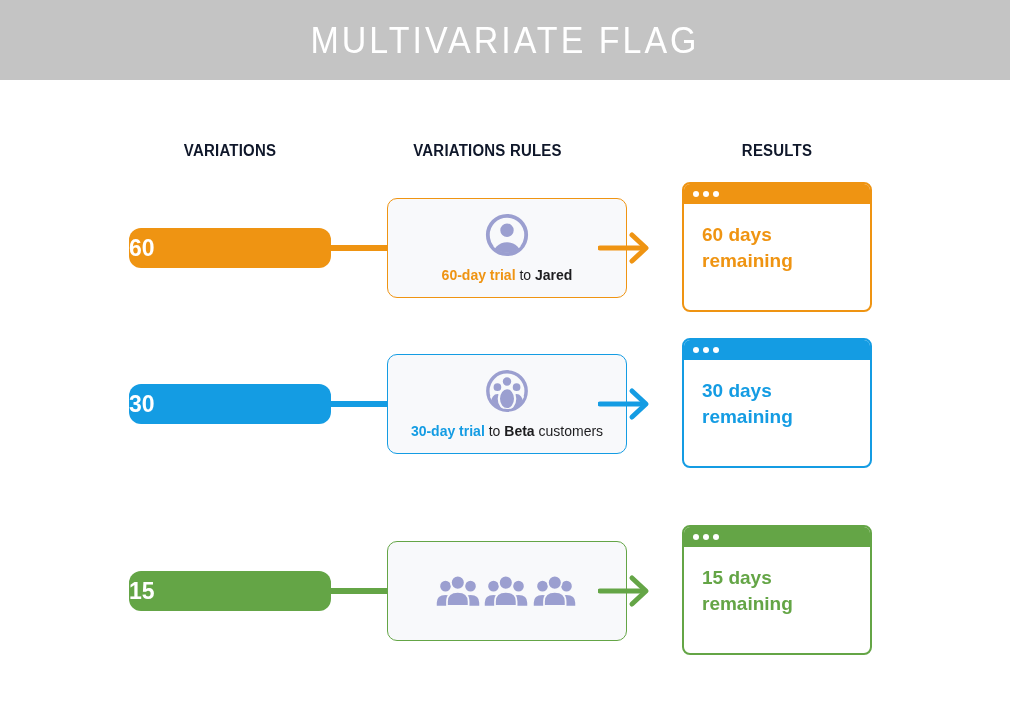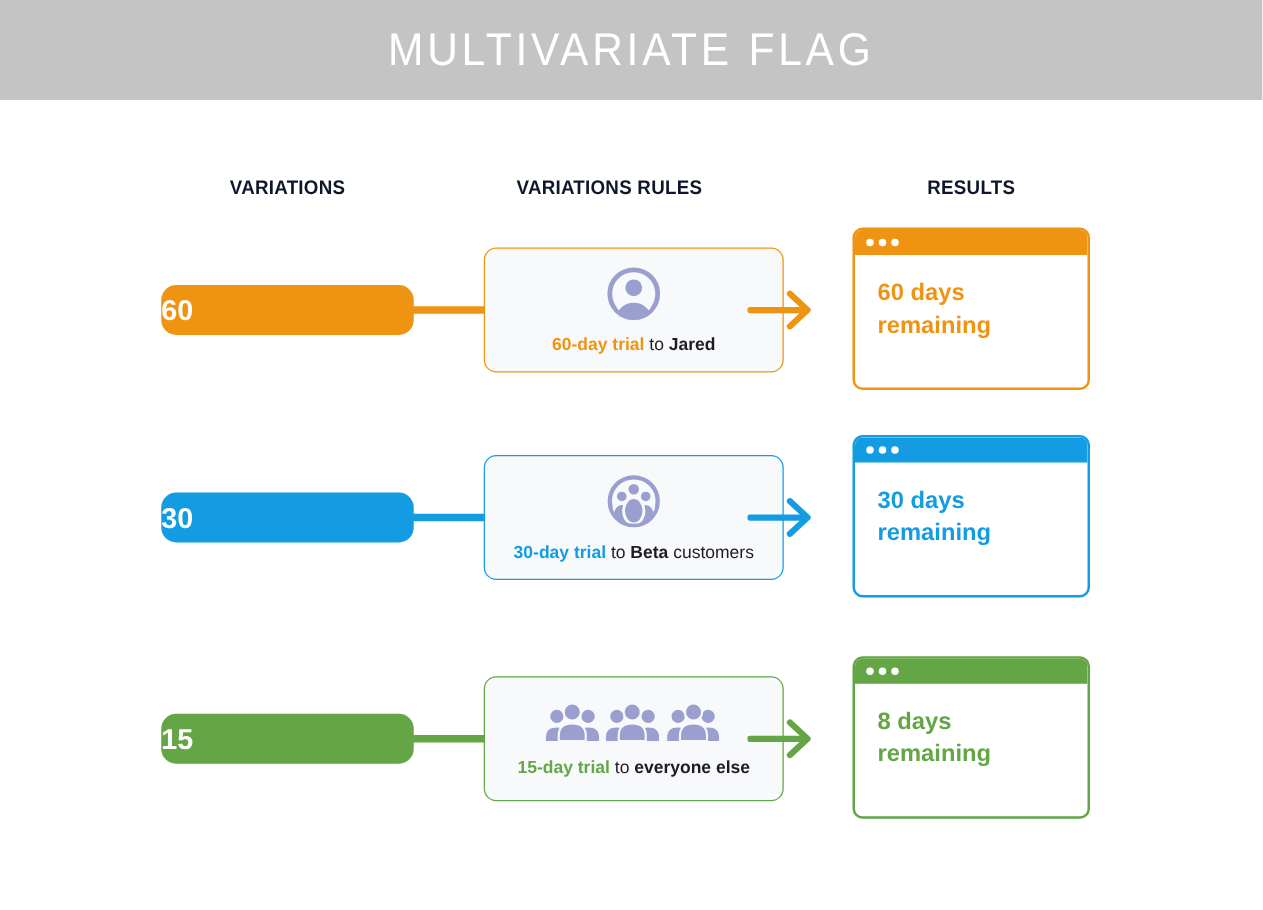--- a/index.html
+++ b/index.html
@@ -132,21 +132,21 @@
         <span class="dot"></span>
         <span class="dot"></span>
       </div>
       <div class="win-body">
         <div>60 days</div>
         <div>remaining</div>
       </div>
     </div>
   </div>
 
-  <div class="row" style="top: 348px; --c: #149CE3;">
+  <div class="row" style="top: 338px; --c: #149CE3;">
     <div class="pill">
       <span>30</span>
     </div>
     <div class="connector"></div>
     <div class="card">
       <div class="card-icon">
         <svg width="46" height="46" viewBox="0 0 48 48">
           <clipPath id="clipB">
               <circle cx="24" cy="24" r="18.7"></circle>
             </clipPath>
@@ -200,34 +200,33 @@
           <use href="#prs" transform="translate(25,6) scale(0.95)"></use>
           <use href="#prs" transform="translate(11,1.5) scale(1.08)"></use>
           <use href="#prs" transform="translate(48,6) scale(0.95)"></use>
           <use href="#prs" transform="translate(73,6) scale(0.95)"></use>
           <use href="#prs" transform="translate(59,1.5) scale(1.08)"></use>
           <use href="#prs" transform="translate(97,6) scale(0.95)"></use>
           <use href="#prs" transform="translate(121,6) scale(0.95)"></use>
           <use href="#prs" transform="translate(108,1.5) scale(1.08)"></use>
         </svg>
       </div>
-      <div class="card-text"><span class="seg-accent">15-day trial</span><span class="seg-plain"> to </span><span class="seg-bold">everyone else</span><span class="seg-plain"></span></div>
     </div>
     <div class="arrow">
       <svg width="60" height="40" viewBox="0 0 60 40">
         <path d="M2 20 H44" stroke="currentColor" stroke-width="5" stroke-linecap="round" fill="none"></path>
         <path d="M34 7 L48 20 L34 33" stroke="currentColor" stroke-width="5" stroke-linecap="round" stroke-linejoin="round" fill="none"></path>
       </svg>
     </div>
     <div class="window">
       <div class="titlebar">
         <span class="dot"></span>
         <span class="dot"></span>
         <span class="dot"></span>
       </div>
       <div class="win-body">
-        <div>8 days</div>
+        <div>15 days</div>
         <div>remaining</div>
       </div>
     </div>
   </div>
 
 </div>
 
 </body></html>

